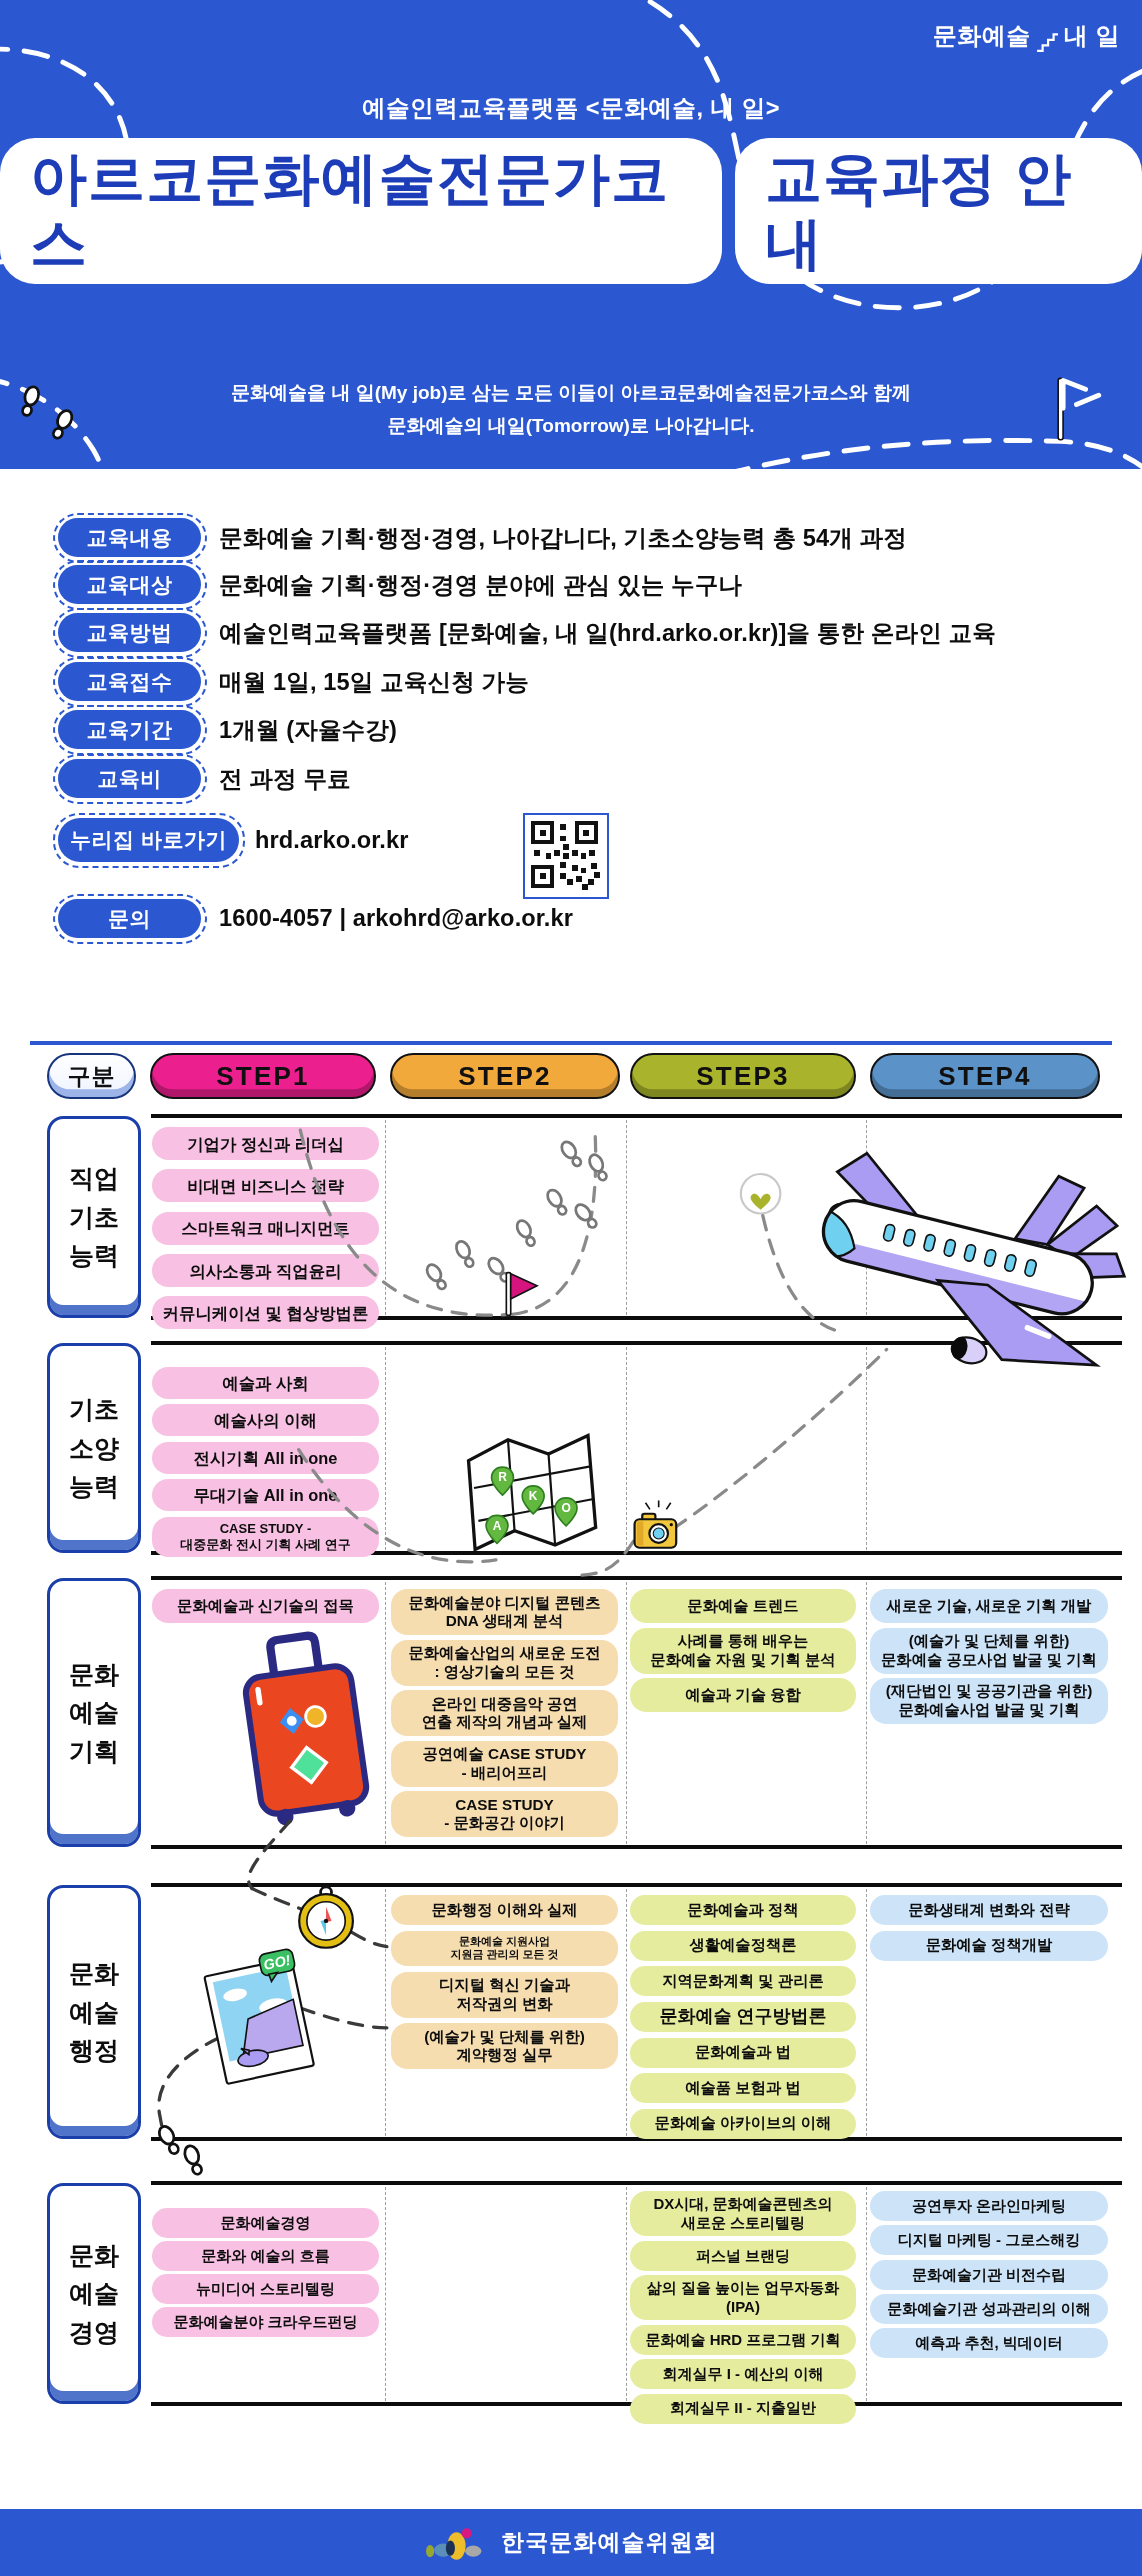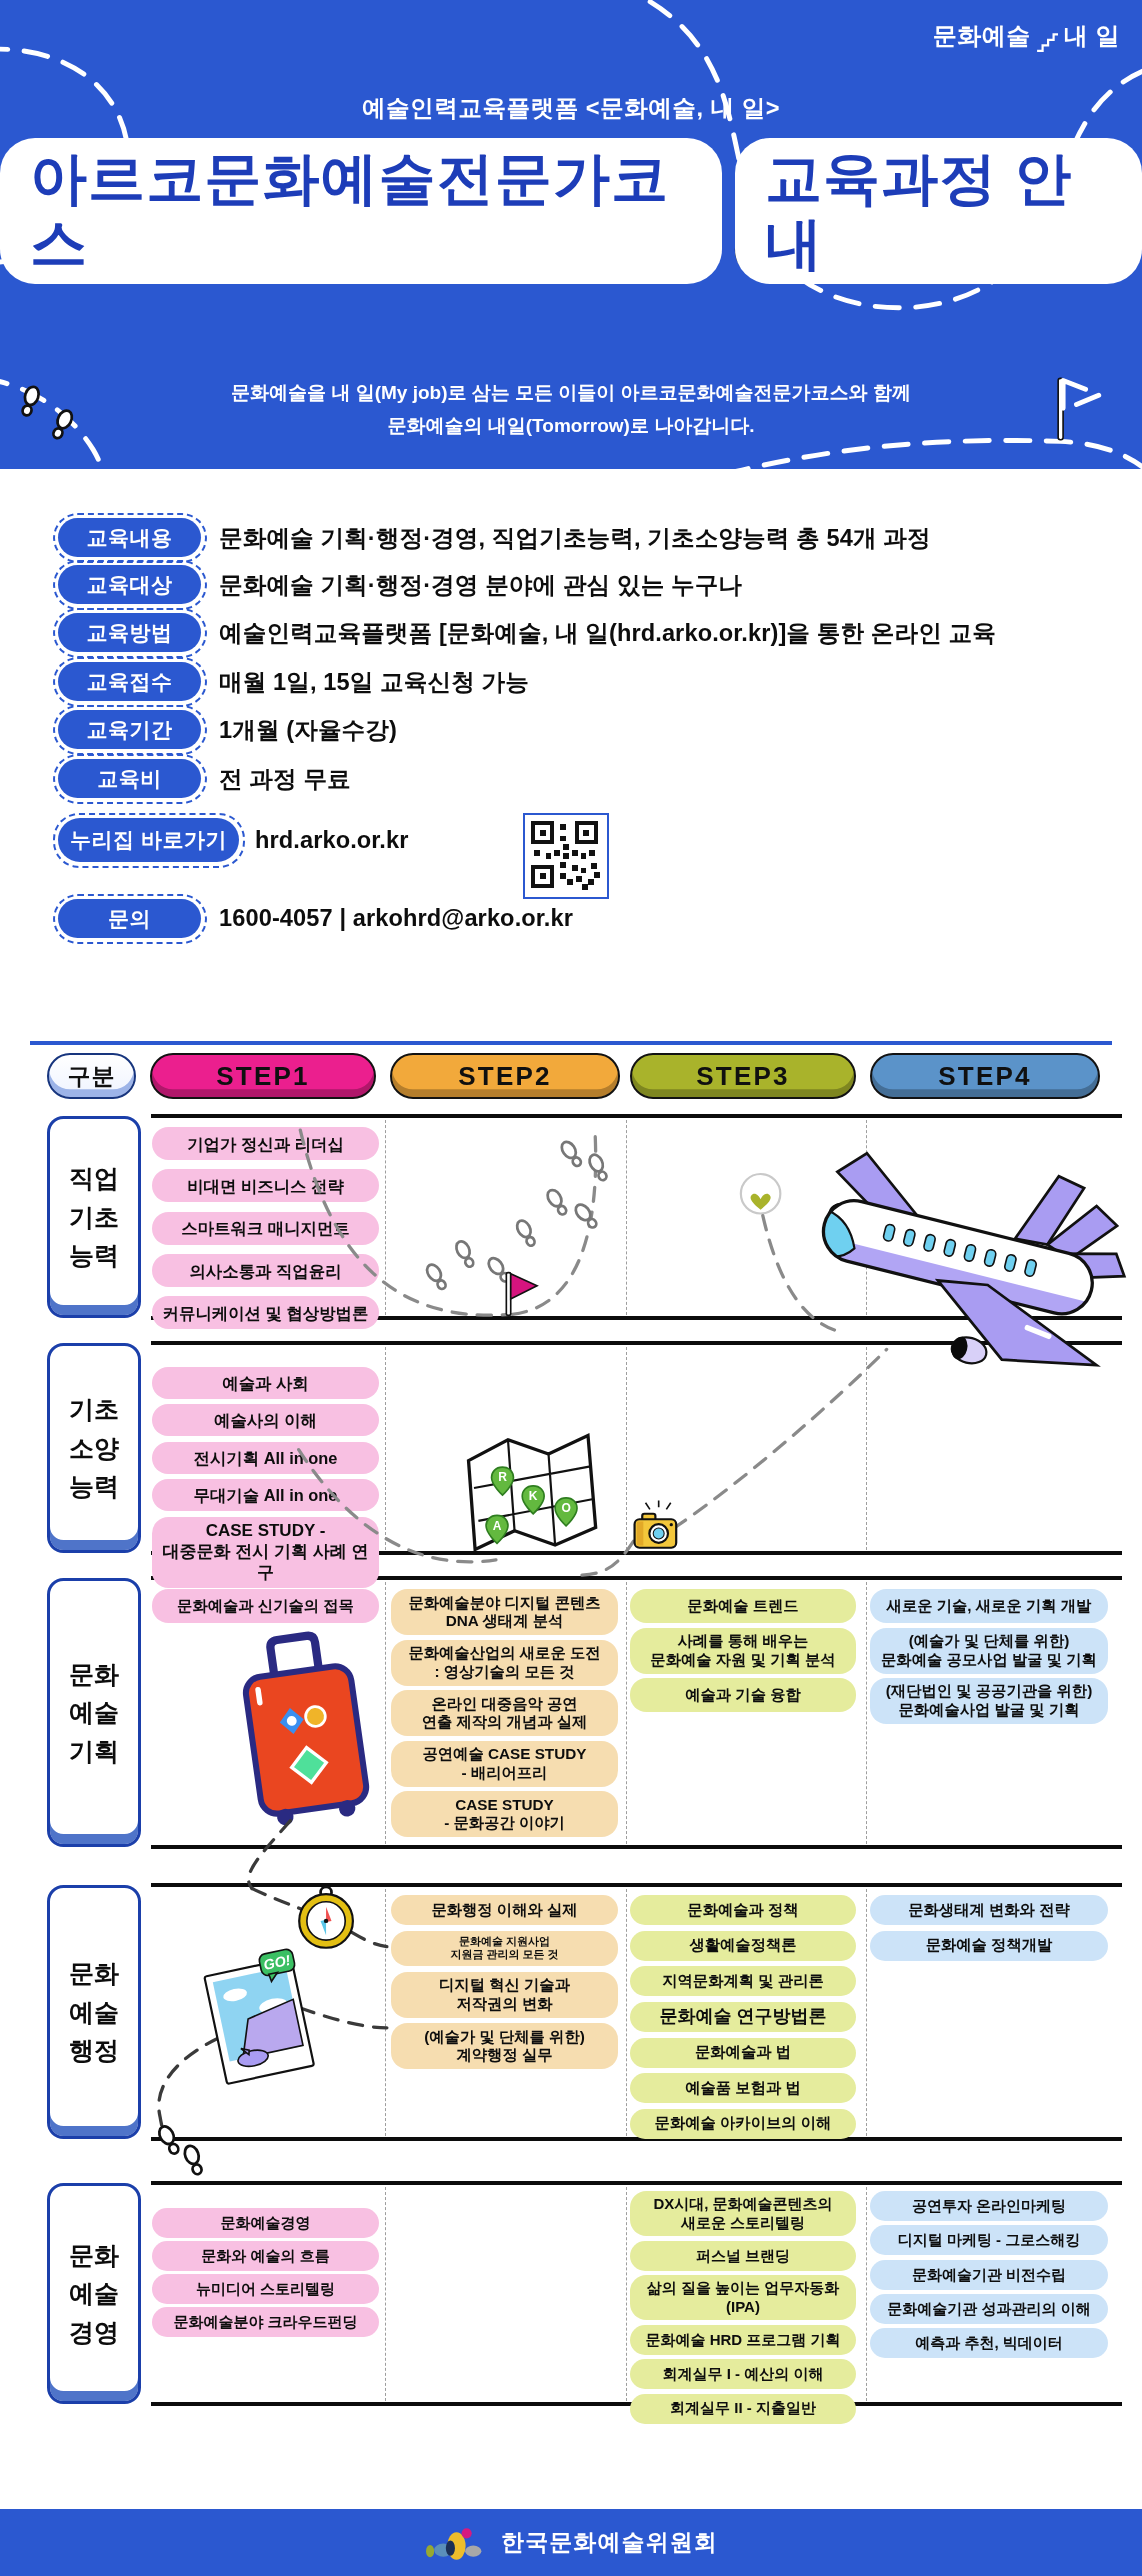--- a/index.html
+++ b/index.html
@@ -117,21 +117,21 @@
     </div>
     <p class="hero-desc">
       <span>문화예술을 내 일(My job)로 삼는 모든 이들이 아르코문화예술전문가코스와 함께</span><br>
       <span>문화예술의 내일(Tomorrow)로 나아갑니다.</span>
     </p>
   </section>
 
   <div id="info-rows">
       <div class="info-row" style="top: 518px; height: 39px;">
         <div class="ibadge">교육내용</div>
-        <div class="info-text">문화예술 기획·행정·경영, 직업기초능력, 기초소양능력 총 54개 과정</div>
+        <div class="info-text">문화예술 기획·행정·경영, 나아갑니다, 기초소양능력 총 54개 과정</div>
       </div>
       <div class="info-row" style="top: 565px; height: 39px;">
         <div class="ibadge">교육대상</div>
         <div class="info-text">문화예술 기획·행정·경영 분야에 관심 있는 누구나</div>
       </div>
       <div class="info-row" style="top: 613px; height: 39px;">
         <div class="ibadge">교육방법</div>
         <div class="info-text">예술인력교육플랫폼 [문화예술, 내 일(hrd.arko.or.kr)]을 통한 온라인 교육</div>
       </div>
       <div class="info-row" style="top: 662px; height: 39px;">
@@ -232,21 +232,21 @@
         <div class="cat">
           <div>기초</div>
           <div>소양</div>
           <div>능력</div>
         </div>
         <div class="col" style="left: 152px; width: 227px; top: 17px; padding-top: 8.8px; gap: 5.5px;">
           <div class="pill c1" style="min-height: 32px; font-size: 16.4px;">예술과 사회</div>
           <div class="pill c1" style="min-height: 32px; font-size: 16.4px;">예술사의 이해</div>
           <div class="pill c1" style="min-height: 32px; font-size: 16.4px;">전시기획 All in one</div>
           <div class="pill c1" style="min-height: 32px; font-size: 16.4px;">무대기술 All in one</div>
-          <div class="pill c1" style="min-height: 32px; font-size: 17px;">CASE STUDY -
+          <div class="pill c1" style="min-height: 32px; font-size: 13px;">CASE STUDY -
 대중문화 전시 기획 사례 연구</div>
         </div>
       </div>
       <div class="band" style="top: 1576px; height: 273px;">
         <div class="band-frame"></div>
         <div class="vdash" style="left: 385px;"></div>
         <div class="vdash" style="left: 626px;"></div>
         <div class="vdash" style="left: 866px;"></div>
         <div class="cat">
           <div>문화</div>

